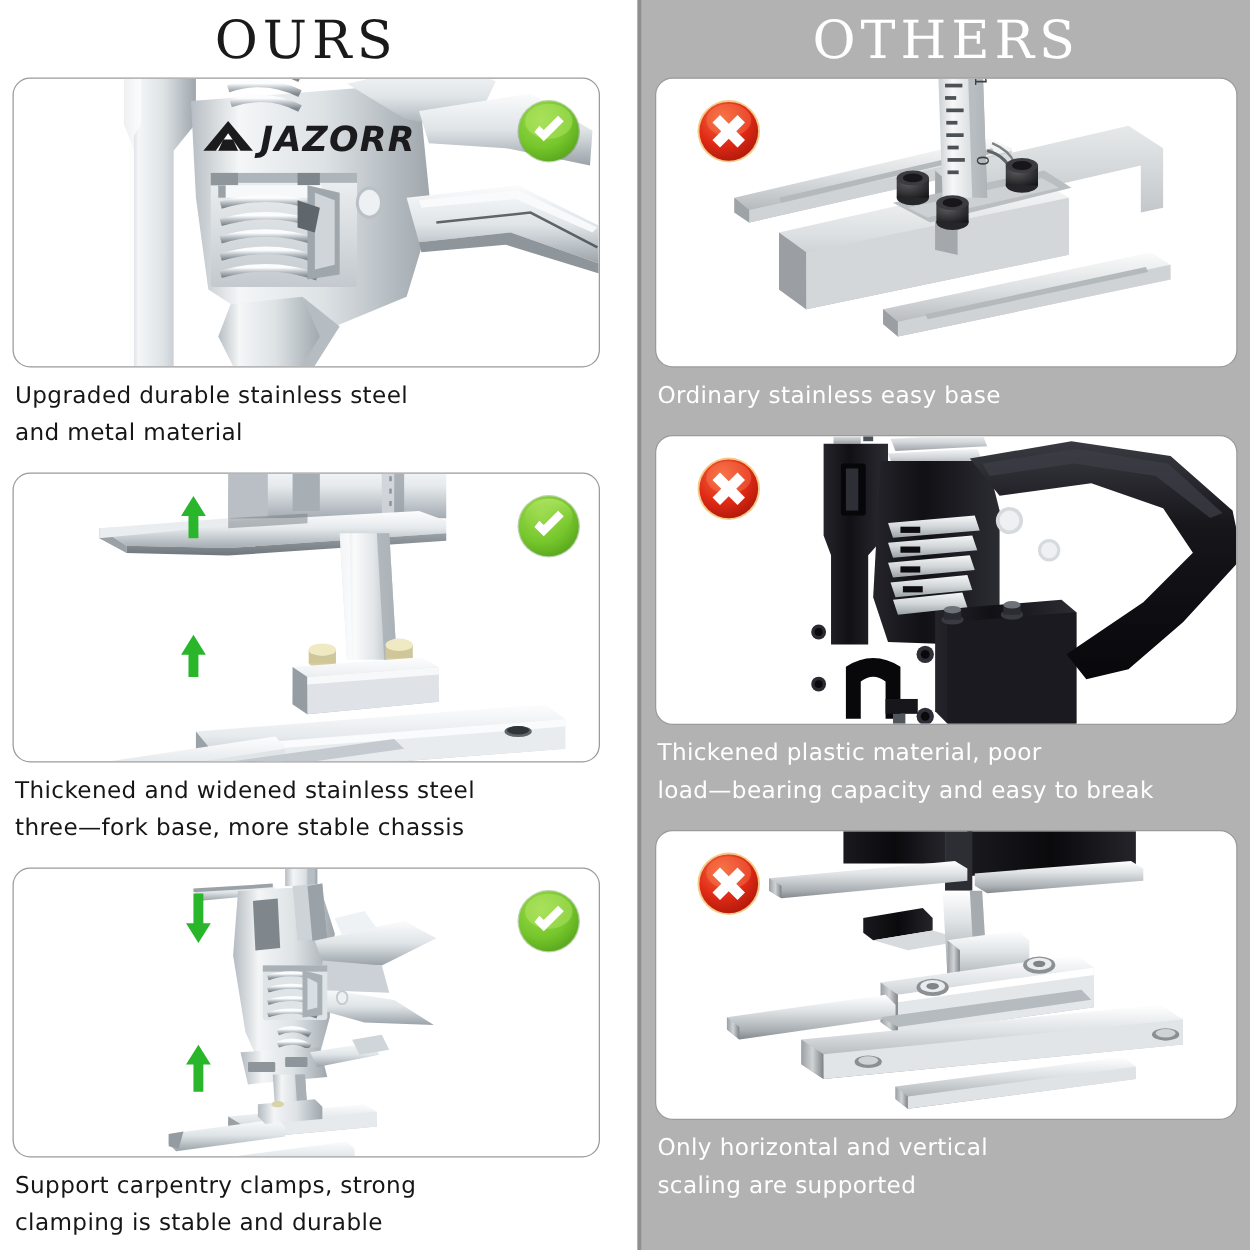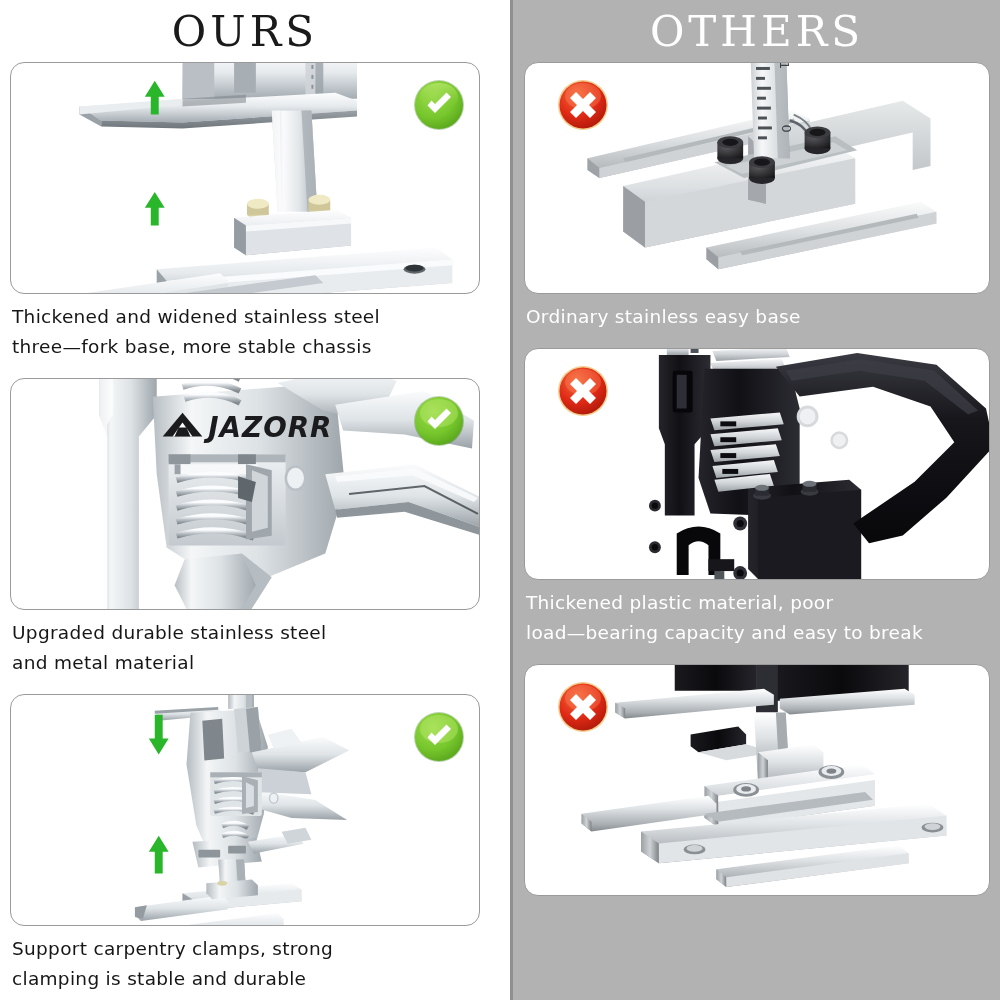--- a/index.html
+++ b/index.html
@@ -67,20 +67,123 @@
 
   <div class="col col-ours">
 
     <div class="heading heading-ours">OURS</div>
 
     <div class="row">
       <div class="card">
         <div class="card-art">
           <svg viewBox="0 0 478 232" preserveAspectRatio="xMidYMid slice">
             <defs>
+              <linearGradient id="cBody" x1="0" y1="0" x2="1" y2="0">
+                <stop offset="0" stop-color="#b7bec3"></stop>
+                <stop offset=".2" stop-color="#f4f6f7"></stop>
+                <stop offset=".55" stop-color="#dde2e5"></stop>
+                <stop offset="1" stop-color="#9ea6ac"></stop>
+              </linearGradient>
+              <linearGradient id="cArm" x1="0" y1="0" x2="0" y2="1">
+                <stop offset="0" stop-color="#fafbfc"></stop>
+                <stop offset=".5" stop-color="#dfe4e7"></stop>
+                <stop offset="1" stop-color="#9aa2a8"></stop>
+              </linearGradient>
+              <linearGradient id="cWell" x1="0" y1="0" x2="0" y2="1">
+                <stop offset="0" stop-color="#eef1f3"></stop>
+                <stop offset="1" stop-color="#c3c9ce"></stop>
+              </linearGradient>
+              <linearGradient id="coil" x1="0" y1="0" x2="0" y2="1">
+                <stop offset="0" stop-color="#fbfcfd"></stop>
+                <stop offset=".45" stop-color="#b9c0c6"></stop>
+                <stop offset="1" stop-color="#7d858b"></stop>
+              </linearGradient>
+            </defs>
+
+            <path d="M92 -10 H150 V36 L132 58 V244 H100 V58 L92 36 Z" fill="url(#cBody)"></path>
+            <path d="M92 -10 H106 V36 L100 46 V244 H96 V48 L92 36 Z" fill="#fbfcfd" opacity=".8"></path>
+
+            <path d="M146 18 L300 6 L332 30 L340 110 L320 176 L262 200 L200 196 L160 170 L150 96 Z" fill="url(#cBody)"></path>
+
+            <path d="M272 4 L352 -14 L392 2 L372 44 L318 32 Z" fill="url(#cArm)"></path>
+            <path d="M330 26 L420 12 L470 42 L468 70 L400 56 L338 52 Z" fill="url(#cArm)"></path>
+
+            <path d="M320 96 L410 86 L478 120 L478 150 L404 124 L330 132 Z" fill="url(#cArm)"></path>
+            <path d="M330 132 L404 124 L478 150 L478 158 L400 134 L332 140 Z" fill="#8e969c"></path>
+            <path d="M330 98 L410 90 L474 120 L470 124 L408 97 L332 104 Z" fill="#fafbfc" opacity=".9"></path>
+
+            <path d="M344 116 L420 108 L474 136" stroke="#3d4347" stroke-width="2" fill="none" opacity=".8"></path>
+
+            <path d="M178 182 L236 176 L252 210 L230 244 H186 L168 208 Z" fill="url(#cBody)"></path>
+            <path d="M236 176 L266 200 L238 244 H228 L250 208 Z" fill="#b5bcc2"></path>
+            <path d="M112 232 H196 V244 H112 Z" fill="#9aa2a8"></path>
+
+            <g stroke="url(#coil)" stroke-width="6" fill="none" opacity=".95">
+              <path d="M178 -14 q30 -10 56 4"></path>
+              <path d="M176 -4 q30 -10 58 4"></path>
+              <path d="M176 8 q30 -10 58 4"></path>
+              <path d="M178 20 q30 -10 56 4"></path>
+            </g>
+
+            <rect x="162" y="76" width="118" height="92" rx="2" fill="url(#cWell)"></rect>
+            <rect x="162" y="76" width="118" height="8" fill="#adb4ba"></rect>
+            <rect x="162" y="76" width="22" height="10" fill="#8f979d"></rect>
+            <rect x="232" y="76" width="18" height="10" fill="#7f878d"></rect>
+
+            <rect x="168" y="86" width="84" height="10" rx="2" fill="#f6f8f9"></rect>
+            <rect x="168" y="86" width="6" height="10" fill="#9aa2a8"></rect>
+
+            <g stroke="url(#coil)" stroke-width="6" fill="none">
+              <path d="M170 102 q40 -12 78 2"></path>
+              <path d="M170 116 q40 -12 78 2"></path>
+              <path d="M170 130 q40 -12 78 2"></path>
+              <path d="M170 144 q40 -12 78 2"></path>
+              <path d="M170 158 q40 -12 78 2"></path>
+            </g>
+
+            <path d="M240 86 L266 92 L266 158 L240 162 Z" fill="#9fa7ad"></path>
+            <path d="M246 92 L262 98 L262 150 L246 154 Z" fill="#cfd5d9"></path>
+            <path d="M232 98 L250 104 L246 124 L232 120 Z" fill="#5f676d"></path>
+
+            <ellipse cx="290" cy="100" rx="11" ry="13" fill="#b9c0c6"></ellipse>
+            <ellipse cx="290" cy="100" rx="8.5" ry="10.5" fill="#eef1f3"></ellipse>
+
+            <g>
+              <path d="M156 58 L176 34 L196 58 Z" fill="#1b1b1d"></path>
+              <path d="M166 58 L176 44 L186 58 Z" fill="#ffffff"></path>
+              <path d="M172 49 L180 49 L184 58 L168 58 Z" fill="#1b1b1d"></path>
+            </g>
+            <text x="202" y="58" font-family="DejaVu Sans, sans-serif" font-size="28" font-style="italic" font-weight="700" letter-spacing="1" fill="#1b1b1d">JAZORR</text>
+          </svg>
+        </div>
+        <div class="badge right">
+          <svg viewBox="0 0 52 52">
+            <defs>
+              <radialGradient id="gchk1b" cx=".38" cy=".3" r=".85">
+                <stop offset="0" stop-color="#9ddc4e"></stop>
+                <stop offset=".55" stop-color="#76c62c"></stop>
+                <stop offset="1" stop-color="#4e9b16"></stop>
+              </radialGradient>
+            </defs>
+            <circle cx="26" cy="26" r="25" fill="#3d7a10" opacity=".35"></circle>
+            <circle cx="26" cy="26" r="24" fill="url(#gchk1b)"></circle>
+            <ellipse cx="26" cy="18" rx="19" ry="14" fill="#b7e86b" opacity=".45"></ellipse>
+            <path d="M14.5 26.5 l7.5 7.5 l16 -16 l-4.5 -4.5 l-11.5 11.5 l-3.5 -3.5 z" fill="#ffffff"></path>
+          </svg>
+        </div>
+      </div>
+      <div class="caption caption-ours">Upgraded durable stainless steel
+and metal material</div>
+    </div>
+
+    <div class="row">
+      <div class="card">
+        <div class="card-art">
+          <svg viewBox="0 0 478 232" preserveAspectRatio="xMidYMid slice">
+            <defs>
               <linearGradient id="oSteelV" x1="0" y1="0" x2="1" y2="0">
                 <stop offset="0" stop-color="#cfd4d8"></stop>
                 <stop offset=".25" stop-color="#fbfbfc"></stop>
                 <stop offset=".6" stop-color="#e2e6e9"></stop>
                 <stop offset="1" stop-color="#a9b0b5"></stop>
               </linearGradient>
               <linearGradient id="oSteelH" x1="0" y1="0" x2="0" y2="1">
                 <stop offset="0" stop-color="#fdfdfe"></stop>
                 <stop offset=".45" stop-color="#e6eaed"></stop>
                 <stop offset="1" stop-color="#a4acb2"></stop>
@@ -182,123 +285,20 @@
             </defs>
             <circle cx="26" cy="26" r="25" fill="#3d7a10" opacity=".35"></circle>
             <circle cx="26" cy="26" r="24" fill="url(#gchk1)"></circle>
             <ellipse cx="26" cy="18" rx="19" ry="14" fill="url(#gchk2)" opacity=".75"></ellipse>
             <path d="M14.5 26.5 l7.5 7.5 l16 -16 l-4.5 -4.5 l-11.5 11.5 l-3.5 -3.5 z" fill="#ffffff"></path>
           </svg>
         </div>
       </div>
       <div class="caption caption-ours">Thickened and widened stainless steel
 three—fork base, more stable chassis</div>
-    </div>
-
-    <div class="row">
-      <div class="card">
-        <div class="card-art">
-          <svg viewBox="0 0 478 232" preserveAspectRatio="xMidYMid slice">
-            <defs>
-              <linearGradient id="cBody" x1="0" y1="0" x2="1" y2="0">
-                <stop offset="0" stop-color="#b7bec3"></stop>
-                <stop offset=".2" stop-color="#f4f6f7"></stop>
-                <stop offset=".55" stop-color="#dde2e5"></stop>
-                <stop offset="1" stop-color="#9ea6ac"></stop>
-              </linearGradient>
-              <linearGradient id="cArm" x1="0" y1="0" x2="0" y2="1">
-                <stop offset="0" stop-color="#fafbfc"></stop>
-                <stop offset=".5" stop-color="#dfe4e7"></stop>
-                <stop offset="1" stop-color="#9aa2a8"></stop>
-              </linearGradient>
-              <linearGradient id="cWell" x1="0" y1="0" x2="0" y2="1">
-                <stop offset="0" stop-color="#eef1f3"></stop>
-                <stop offset="1" stop-color="#c3c9ce"></stop>
-              </linearGradient>
-              <linearGradient id="coil" x1="0" y1="0" x2="0" y2="1">
-                <stop offset="0" stop-color="#fbfcfd"></stop>
-                <stop offset=".45" stop-color="#b9c0c6"></stop>
-                <stop offset="1" stop-color="#7d858b"></stop>
-              </linearGradient>
-            </defs>
-
-            <path d="M92 -10 H150 V36 L132 58 V244 H100 V58 L92 36 Z" fill="url(#cBody)"></path>
-            <path d="M92 -10 H106 V36 L100 46 V244 H96 V48 L92 36 Z" fill="#fbfcfd" opacity=".8"></path>
-
-            <path d="M146 18 L300 6 L332 30 L340 110 L320 176 L262 200 L200 196 L160 170 L150 96 Z" fill="url(#cBody)"></path>
-
-            <path d="M272 4 L352 -14 L392 2 L372 44 L318 32 Z" fill="url(#cArm)"></path>
-            <path d="M330 26 L420 12 L470 42 L468 70 L400 56 L338 52 Z" fill="url(#cArm)"></path>
-
-            <path d="M320 96 L410 86 L478 120 L478 150 L404 124 L330 132 Z" fill="url(#cArm)"></path>
-            <path d="M330 132 L404 124 L478 150 L478 158 L400 134 L332 140 Z" fill="#8e969c"></path>
-            <path d="M330 98 L410 90 L474 120 L470 124 L408 97 L332 104 Z" fill="#fafbfc" opacity=".9"></path>
-
-            <path d="M344 116 L420 108 L474 136" stroke="#3d4347" stroke-width="2" fill="none" opacity=".8"></path>
-
-            <path d="M178 182 L236 176 L252 210 L230 244 H186 L168 208 Z" fill="url(#cBody)"></path>
-            <path d="M236 176 L266 200 L238 244 H228 L250 208 Z" fill="#b5bcc2"></path>
-            <path d="M112 232 H196 V244 H112 Z" fill="#9aa2a8"></path>
-
-            <g stroke="url(#coil)" stroke-width="6" fill="none" opacity=".95">
-              <path d="M178 -14 q30 -10 56 4"></path>
-              <path d="M176 -4 q30 -10 58 4"></path>
-              <path d="M176 8 q30 -10 58 4"></path>
-              <path d="M178 20 q30 -10 56 4"></path>
-            </g>
-
-            <rect x="162" y="76" width="118" height="92" rx="2" fill="url(#cWell)"></rect>
-            <rect x="162" y="76" width="118" height="8" fill="#adb4ba"></rect>
-            <rect x="162" y="76" width="22" height="10" fill="#8f979d"></rect>
-            <rect x="232" y="76" width="18" height="10" fill="#7f878d"></rect>
-
-            <rect x="168" y="86" width="84" height="10" rx="2" fill="#f6f8f9"></rect>
-            <rect x="168" y="86" width="6" height="10" fill="#9aa2a8"></rect>
-
-            <g stroke="url(#coil)" stroke-width="6" fill="none">
-              <path d="M170 102 q40 -12 78 2"></path>
-              <path d="M170 116 q40 -12 78 2"></path>
-              <path d="M170 130 q40 -12 78 2"></path>
-              <path d="M170 144 q40 -12 78 2"></path>
-              <path d="M170 158 q40 -12 78 2"></path>
-            </g>
-
-            <path d="M240 86 L266 92 L266 158 L240 162 Z" fill="#9fa7ad"></path>
-            <path d="M246 92 L262 98 L262 150 L246 154 Z" fill="#cfd5d9"></path>
-            <path d="M232 98 L250 104 L246 124 L232 120 Z" fill="#5f676d"></path>
-
-            <ellipse cx="290" cy="100" rx="11" ry="13" fill="#b9c0c6"></ellipse>
-            <ellipse cx="290" cy="100" rx="8.5" ry="10.5" fill="#eef1f3"></ellipse>
-
-            <g>
-              <path d="M156 58 L176 34 L196 58 Z" fill="#1b1b1d"></path>
-              <path d="M166 58 L176 44 L186 58 Z" fill="#ffffff"></path>
-              <path d="M172 49 L180 49 L184 58 L168 58 Z" fill="#1b1b1d"></path>
-            </g>
-            <text x="202" y="58" font-family="DejaVu Sans, sans-serif" font-size="28" font-style="italic" font-weight="700" letter-spacing="1" fill="#1b1b1d">JAZORR</text>
-          </svg>
-        </div>
-        <div class="badge right">
-          <svg viewBox="0 0 52 52">
-            <defs>
-              <radialGradient id="gchk1b" cx=".38" cy=".3" r=".85">
-                <stop offset="0" stop-color="#9ddc4e"></stop>
-                <stop offset=".55" stop-color="#76c62c"></stop>
-                <stop offset="1" stop-color="#4e9b16"></stop>
-              </radialGradient>
-            </defs>
-            <circle cx="26" cy="26" r="25" fill="#3d7a10" opacity=".35"></circle>
-            <circle cx="26" cy="26" r="24" fill="url(#gchk1b)"></circle>
-            <ellipse cx="26" cy="18" rx="19" ry="14" fill="#b7e86b" opacity=".45"></ellipse>
-            <path d="M14.5 26.5 l7.5 7.5 l16 -16 l-4.5 -4.5 l-11.5 11.5 l-3.5 -3.5 z" fill="#ffffff"></path>
-          </svg>
-        </div>
-      </div>
-      <div class="caption caption-ours">Upgraded durable stainless steel
-and metal material</div>
     </div>
 
     <div class="row">
       <div class="card">
         <div class="card-art">
           <svg viewBox="0 0 478 232" preserveAspectRatio="xMidYMid slice">
             <defs>
               <linearGradient id="aBody" x1="0" y1="0" x2="1" y2="0">
                 <stop offset="0" stop-color="#b4bbc1"></stop>
                 <stop offset=".25" stop-color="#f3f5f6"></stop>
@@ -708,16 +708,18 @@
                 <stop offset="1" stop-color="#9c1206"></stop>
               </radialGradient>
             </defs>
             <circle cx="26" cy="26" r="25" fill="#e8a22a" opacity=".55"></circle>
             <circle cx="26" cy="26" r="23.5" fill="url(#rx3)"></circle>
             <ellipse cx="26" cy="17" rx="18" ry="13" fill="#ff8c5e" opacity=".35"></ellipse>
             <path d="M19 13 l7 7 l7 -7 l6 6 l-7 7 l7 7 l-6 6 l-7 -7 l-7 7 l-6 -6 l7 -7 l-7 -7 z" fill="#ffffff"></path>
           </svg>
         </div>
       </div>
+      <div class="caption caption-others">Only horizontal and vertical
+scaling are supported</div>
     </div>
   </div>
 
 </div>
 
 </body></html>

